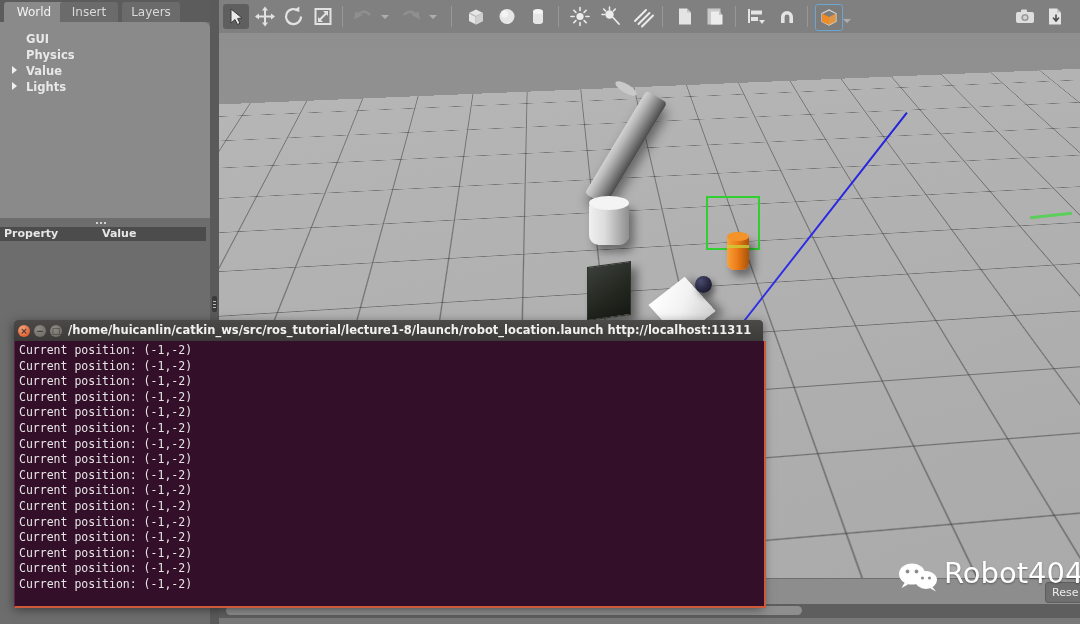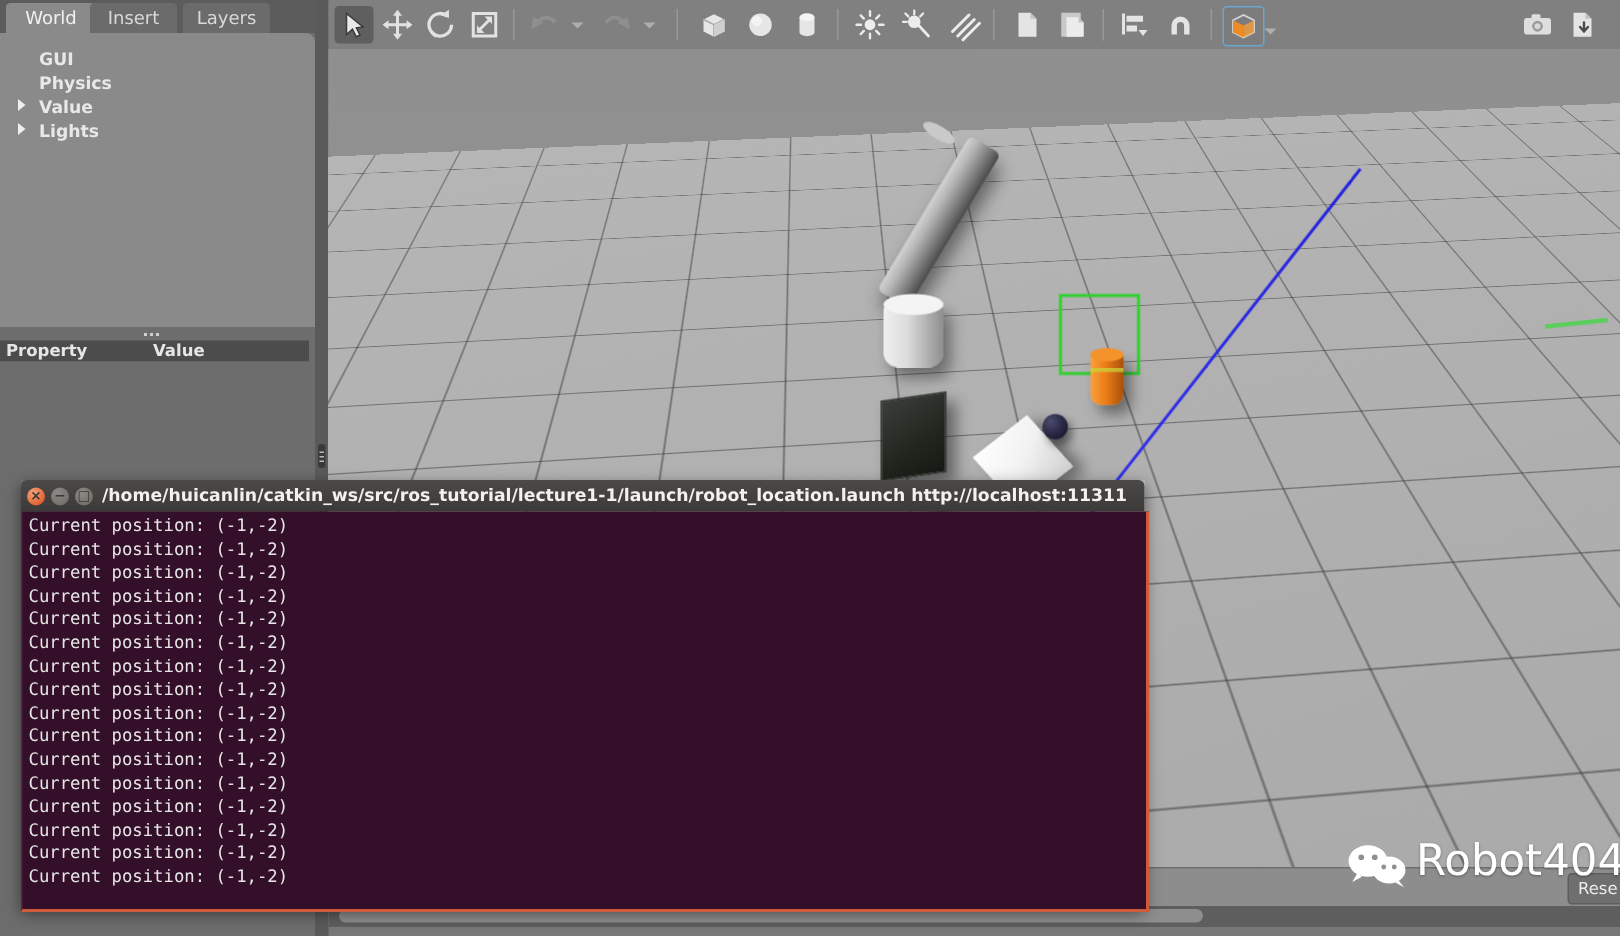--- a/index.html
+++ b/index.html
@@ -425,21 +425,21 @@
   </div>
 
   <div id="terminal">
     <div id="term-title">
       <span class="wbtn" id="wb-close"></span>
       <span class="wbtn-g" style="left:4px">×</span>
       <span class="wbtn" id="wb-min"></span>
       <span class="wbtn-g" style="left:20px">−</span>
       <span class="wbtn" id="wb-max"></span>
       <span class="wbtn-g" style="left:36px">□</span>
-      <div id="term-title-text">/home/huicanlin/catkin_ws/src/ros_tutorial/lecture1-1/launch/robot_location.launch http://localhost:11311</div>
+      <div id="term-title-text">/home/huicanlin/catkin_ws/src/ros_tutorial/lecture1-8/launch/robot_location.launch http://localhost:11311</div>
     </div>
     <div id="term-body">
       <div id="term-lines">
         <div class="tline">Current position: (-1,-2)</div>
         <div class="tline">Current position: (-1,-2)</div>
         <div class="tline">Current position: (-1,-2)</div>
         <div class="tline">Current position: (-1,-2)</div>
         <div class="tline">Current position: (-1,-2)</div>
         <div class="tline">Current position: (-1,-2)</div>
         <div class="tline">Current position: (-1,-2)</div>

